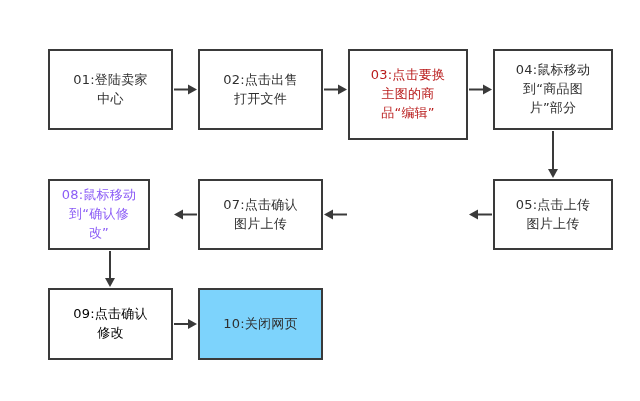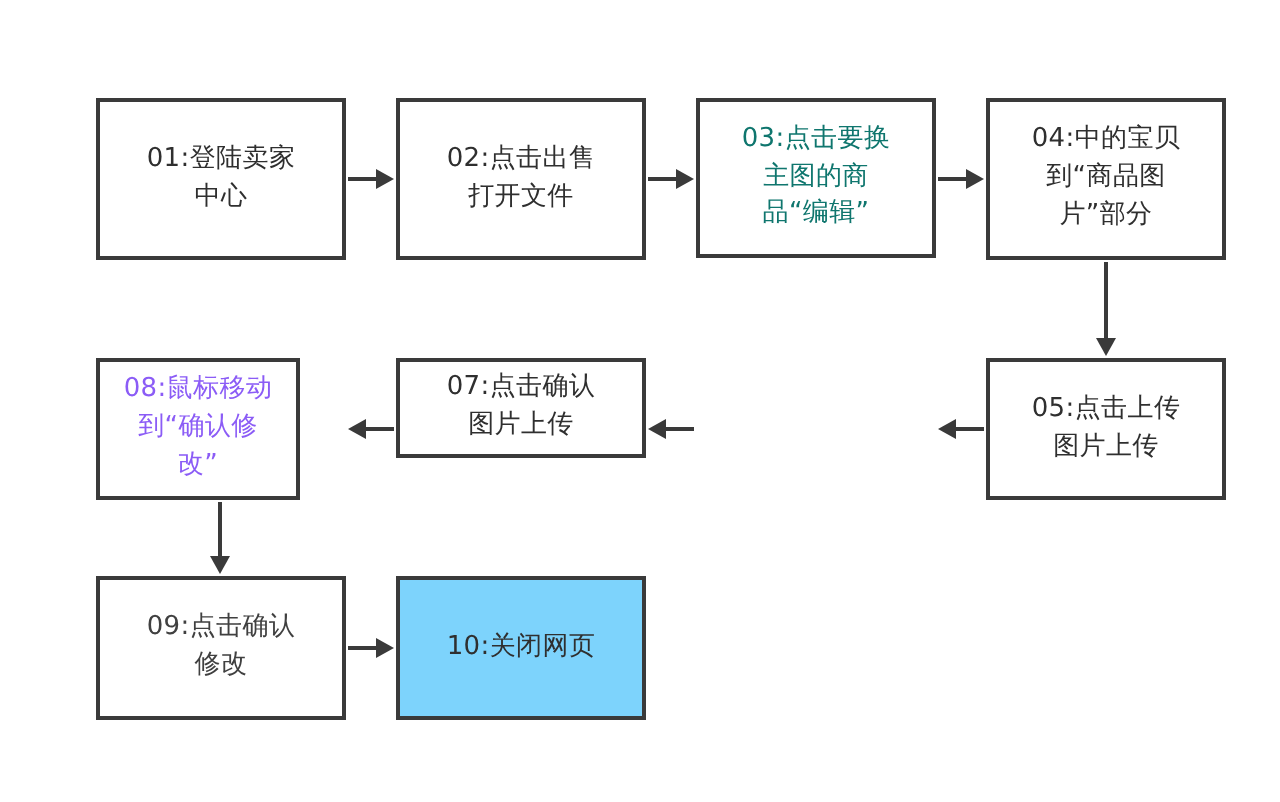--- a/index.html
+++ b/index.html
@@ -94,46 +94,46 @@
     </svg>
 
   <div class="node" style="left: 48px; top: 49px; width: 125px; height: 81px; border-color: rgb(58, 58, 58); background: rgb(255, 255, 255); color: rgb(47, 47, 47);">
     <span class="node-label">01:登陆卖家
 中心</span>
   </div>
   <div class="node" style="left: 198px; top: 49px; width: 125px; height: 81px; border-color: rgb(58, 58, 58); background: rgb(255, 255, 255); color: rgb(47, 47, 47);">
     <span class="node-label">02:点击出售
 打开文件</span>
   </div>
-  <div class="node" style="left: 348px; top: 49px; width: 120px; height: 80px; border-color: rgb(58, 58, 58); background: rgb(255, 255, 255); color: #0f766e;">
+  <div class="node" style="left: 348px; top: 49px; width: 120px; height: 91px; border-color: rgb(58, 58, 58); background: rgb(255, 255, 255); color: #b91c1c;">
     <span class="node-label">03:点击要换
 主图的商
 品“编辑”</span>
   </div>
   <div class="node" style="left: 493px; top: 49px; width: 120px; height: 81px; border-color: rgb(58, 58, 58); background: rgb(255, 255, 255); color: rgb(47, 47, 47);">
-    <span class="node-label">04:中的宝贝
+    <span class="node-label">04:鼠标移动
 到“商品图
 片”部分</span>
   </div>
 
   <div class="node" style="left: 493px; top: 179px; width: 120px; height: 71px; border-color: rgb(58, 58, 58); background: rgb(255, 255, 255); color: rgb(47, 47, 47);">
     <span class="node-label">05:点击上传
 图片上传</span>
   </div>
-  <div class="node" style="left: 198px; top: 179px; width: 125px; height: 50px; border-color: rgb(58, 58, 58); background: rgb(255, 255, 255); color: rgb(47, 47, 47);">
+  <div class="node" style="left: 198px; top: 179px; width: 125px; height: 71px; border-color: rgb(58, 58, 58); background: rgb(255, 255, 255); color: rgb(47, 47, 47);">
     <span class="node-label">07:点击确认
 图片上传</span>
   </div>
   <div class="node" style="left: 48px; top: 179px; width: 102px; height: 71px; border-color: rgb(58, 58, 58); background: rgb(255, 255, 255); color: #8b5cf6;">
     <span class="node-label">08:鼠标移动
 到“确认修
 改”</span>
   </div>
 
-  <div class="node" style="left: 48px; top: 288px; width: 125px; height: 72px; border-color: rgb(58, 58, 58); background: rgb(255, 255, 255); color: #404040;">
+  <div class="node" style="left: 48px; top: 288px; width: 125px; height: 72px; border-color: rgb(58, 58, 58); background: rgb(255, 255, 255); color: #000000;">
     <span class="node-label">09:点击确认
 修改</span>
   </div>
   <div class="node" style="left: 198px; top: 288px; width: 125px; height: 72px; border-color: rgb(58, 58, 58); background: #7dd3fc; color: rgb(47, 47, 47);">
     <span class="node-label">10:关闭网页</span>
   </div>
 
 </div>
 
 </body></html>

